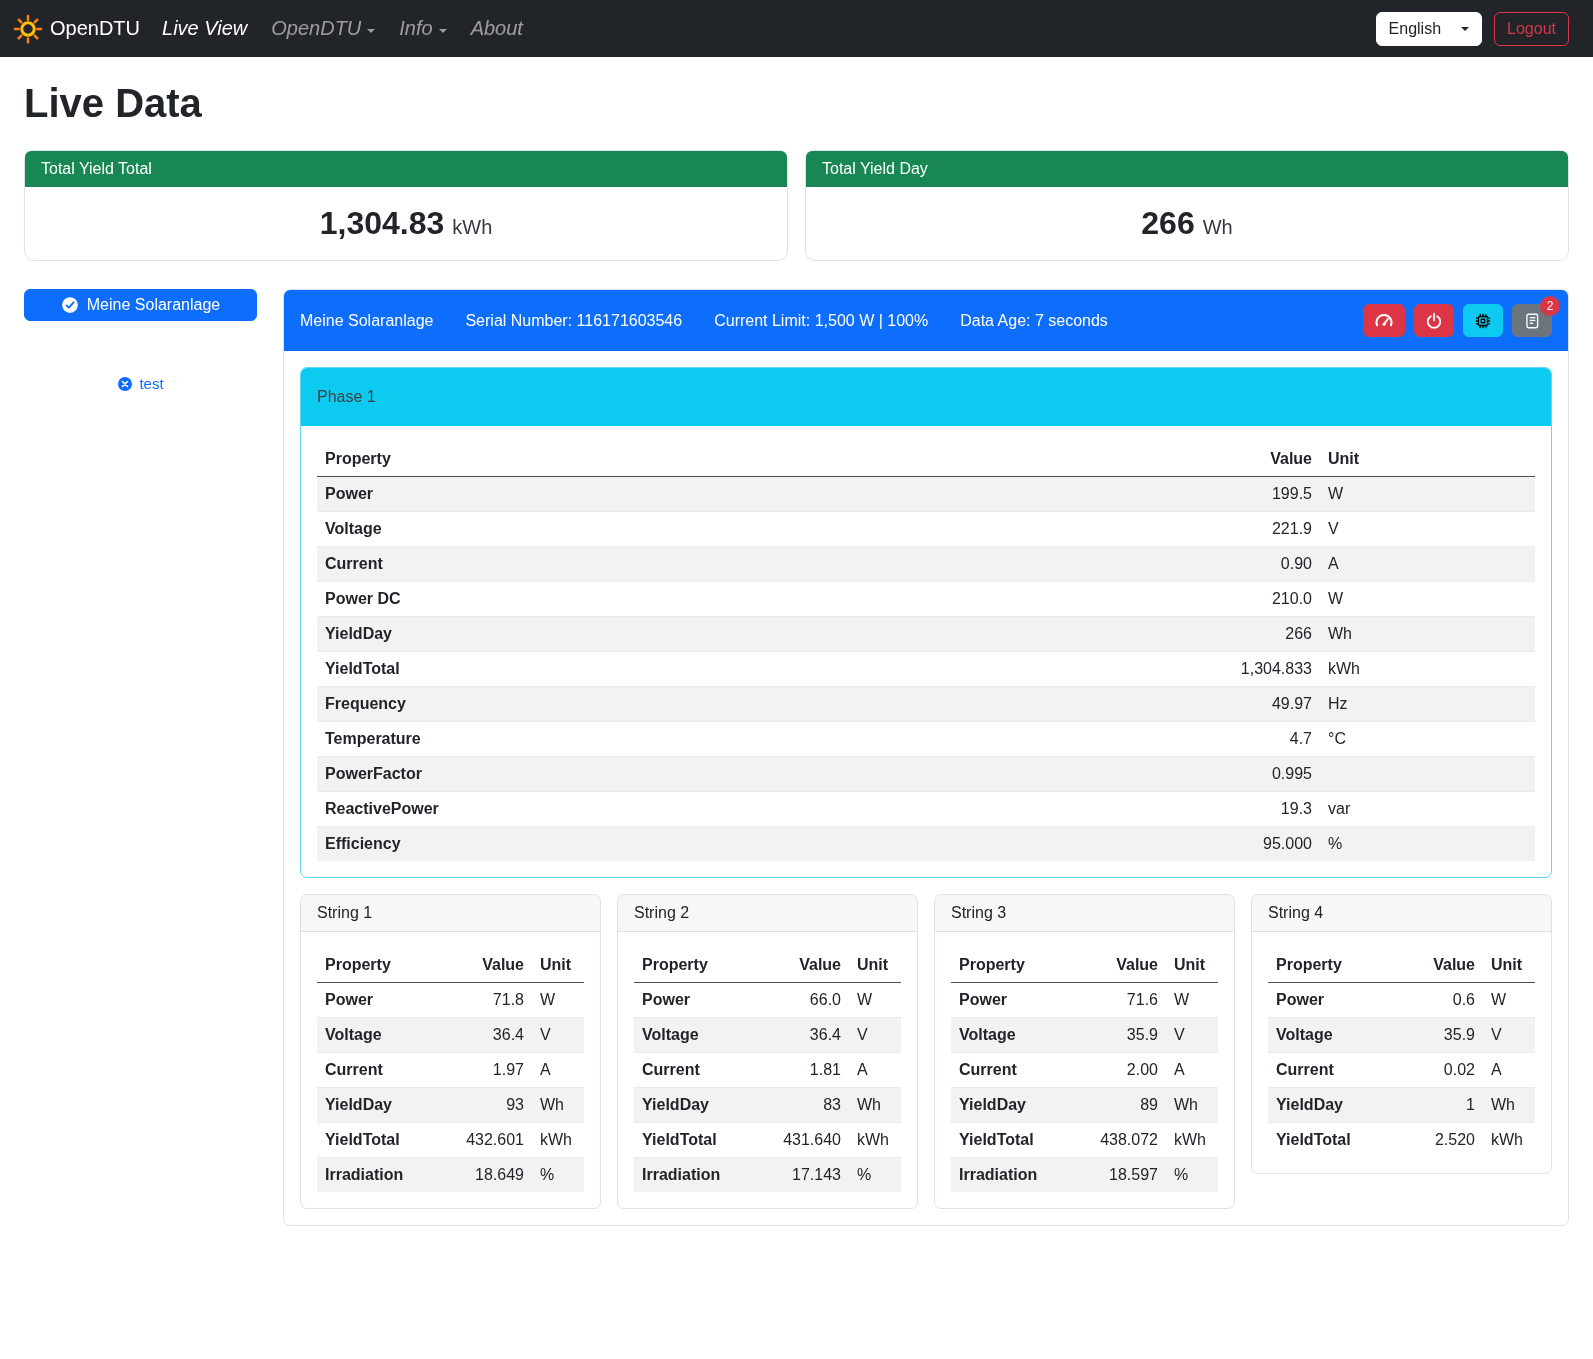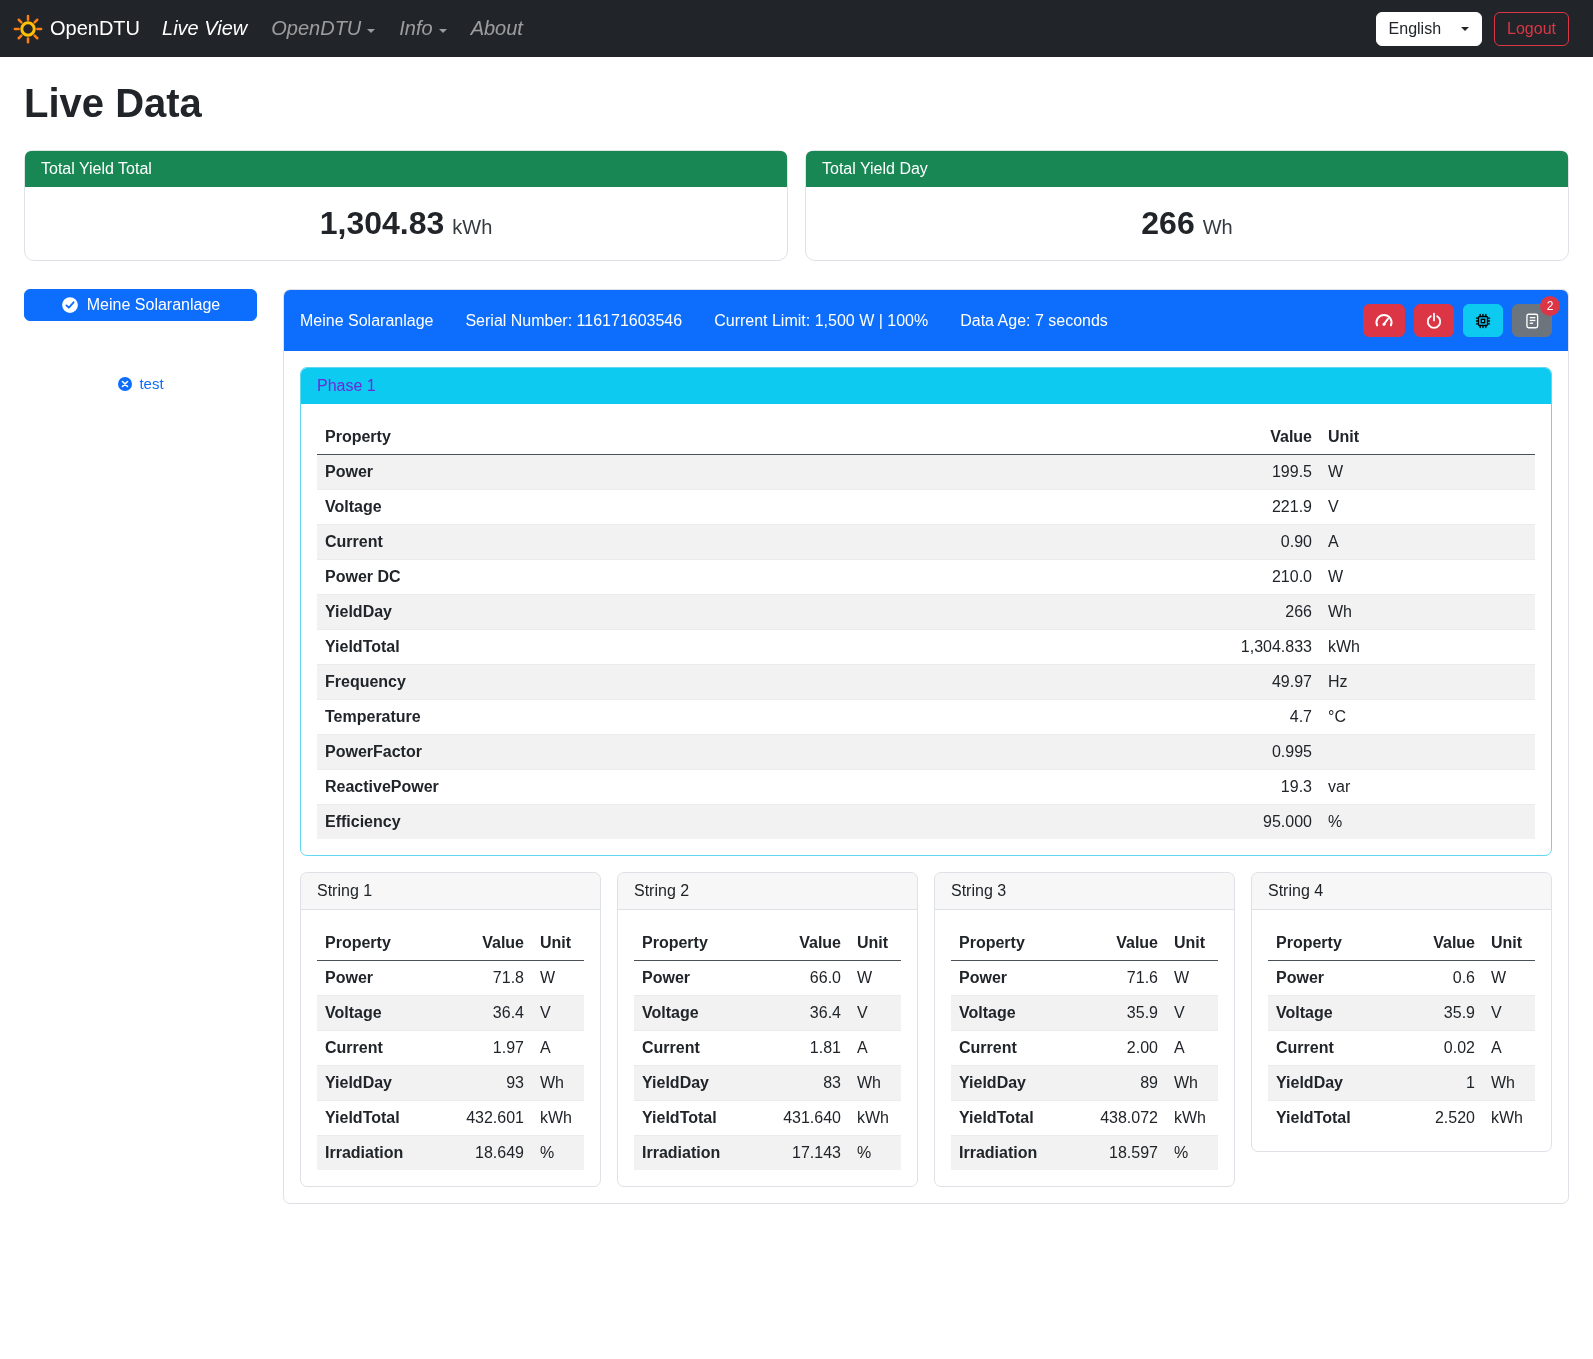--- a/index.html
+++ b/index.html
@@ -41,21 +41,21 @@
   .header-actions { margin-left:auto; display:flex; gap:9px; }
   .icon-btn { position:relative; border-radius:6px; height:33px; min-width:39px; padding:4px 10px; display:flex; align-items:center; justify-content:center; border:1px solid transparent; cursor:pointer; }
   .icon-btn.danger { background:#dc3545; border-color:#dc3545; }
   .icon-btn.info { background:#0dcaf0; border-color:#0dcaf0; }
   .icon-btn.secondary { background:#6c757d; border-color:#6c757d; }
   .count-badge { position:absolute; top:-9px; right:-9px; background:#dc3545; color:#fff; font-size:12px; min-width:20px; height:20px; border-radius:10px; display:flex; align-items:center; justify-content:center; padding:0 5px; }
   .main-panel-body { padding:16px; }
 
   
   .phase-card { border:1px solid #61d8f1; border-radius:7px; }
-  .phase-card-header { background:#0dcaf0; color:#6d28d9; padding:9px 16px; font-size:16px; border-radius:6px 6px 0 0; }
+  .phase-card-header { background:#0dcaf0; color:#404040; padding:20px 16px; font-size:16px; border-radius:6px 6px 0 0; }
   .phase-card-body { padding:16px 16px 0; }
 
   
   table.data-table { width:100%; border-collapse:collapse; font-size:16px; table-layout:fixed; margin-bottom:16px; }
   .data-table th, .data-table td { padding:8px; text-align:left; vertical-align:middle; overflow:hidden; }
   .data-table thead th { border-bottom:1px solid #495057; font-weight:700; }
   .data-table tbody tr { border-bottom:1px solid #e9ecef; }
   .data-table tbody tr:last-child { border-bottom:none; }
   .data-table tbody th { font-weight:700; }
   .data-table .val { text-align:right; }

